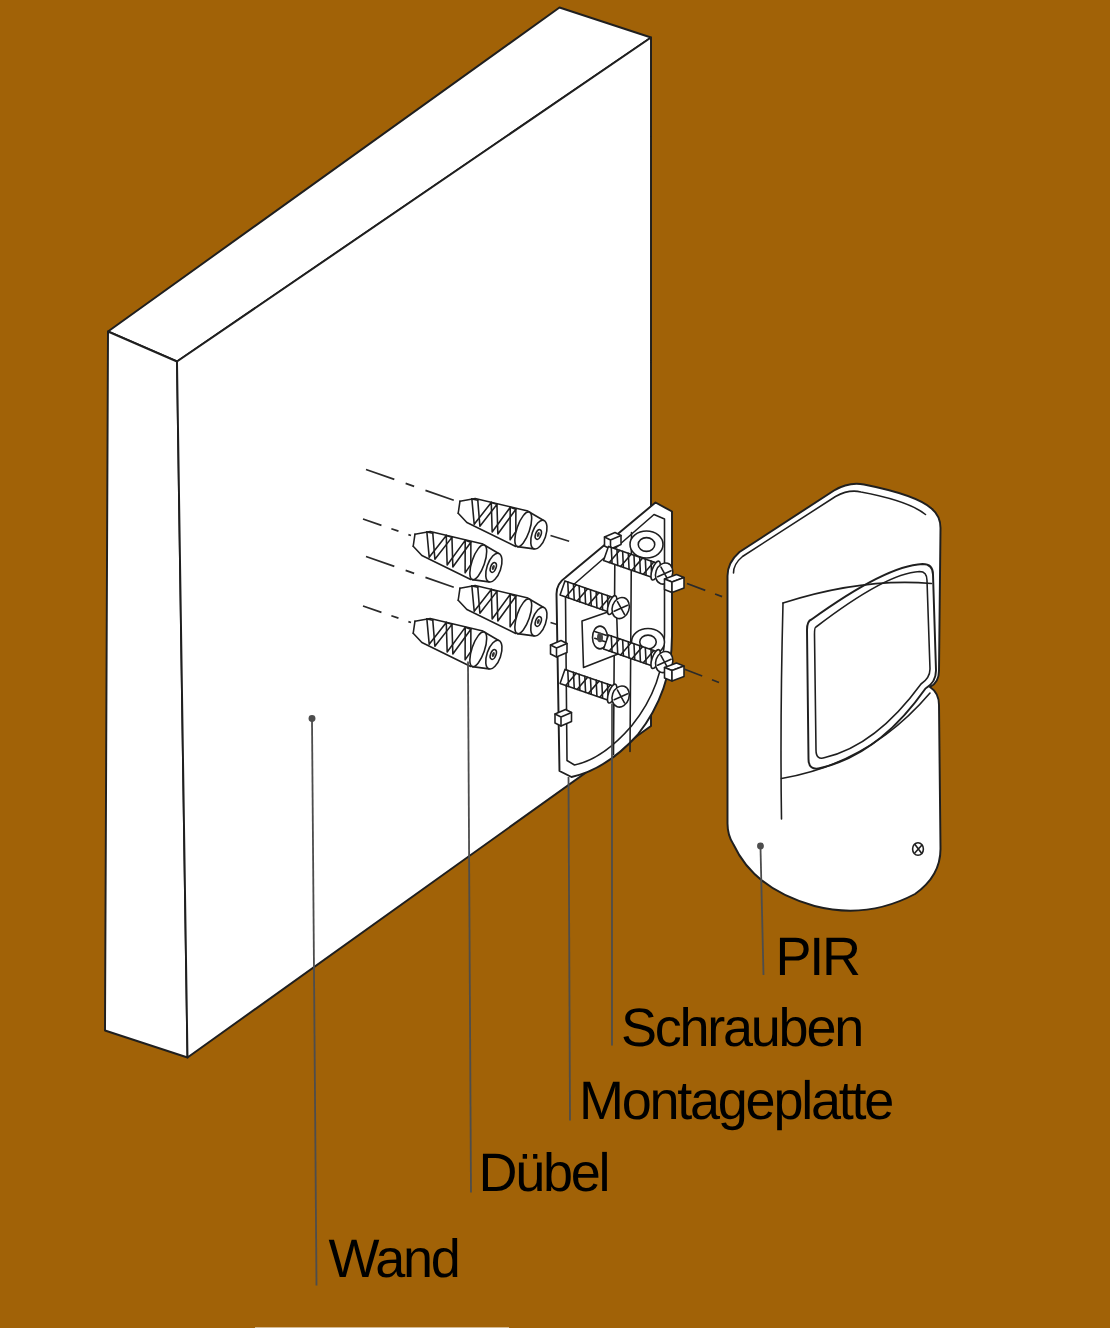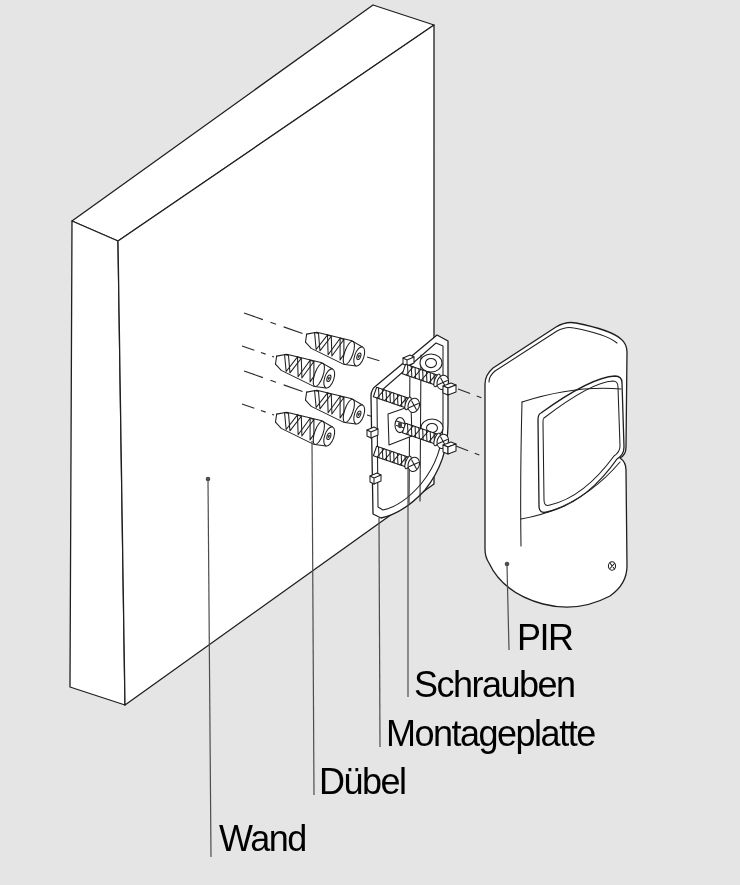--- a/index.html
+++ b/index.html
@@ -4,21 +4,21 @@
 <style>
   html, body {
     margin: 0;
     padding: 0;
     background: #ffffff;
   }
   #stage {
     position: relative;
     width: 740px;
     height: 885px;
-    background: #e5e5e5;
+    background: #a16207;
     overflow: hidden;
   }
   svg { display: block; }
   .outline  { fill: none; stroke: #1f1f1f; stroke-width: 1.3; stroke-linejoin: round; stroke-linecap: round; }
   .outline-f{ fill: #ffffff; stroke: #1f1f1f; stroke-width: 1.3; stroke-linejoin: round; stroke-linecap: round; }
   .thin     { fill: none; stroke: #1f1f1f; stroke-width: 1.05; stroke-linejoin: round; stroke-linecap: round; }
   .thin-f   { fill: #ffffff; stroke: #1f1f1f; stroke-width: 1.05; stroke-linejoin: round; stroke-linecap: round; }
   .dash     { fill: none; stroke: #2a2a2a; stroke-width: 1.15; stroke-dasharray: 20 8 6 8; }
   .dash2    { fill: none; stroke: #2a2a2a; stroke-width: 1.15; stroke-dasharray: 13 7 5 7; }
   .leader   { fill: none; stroke: #4d4d4d; stroke-width: 1.2; }

